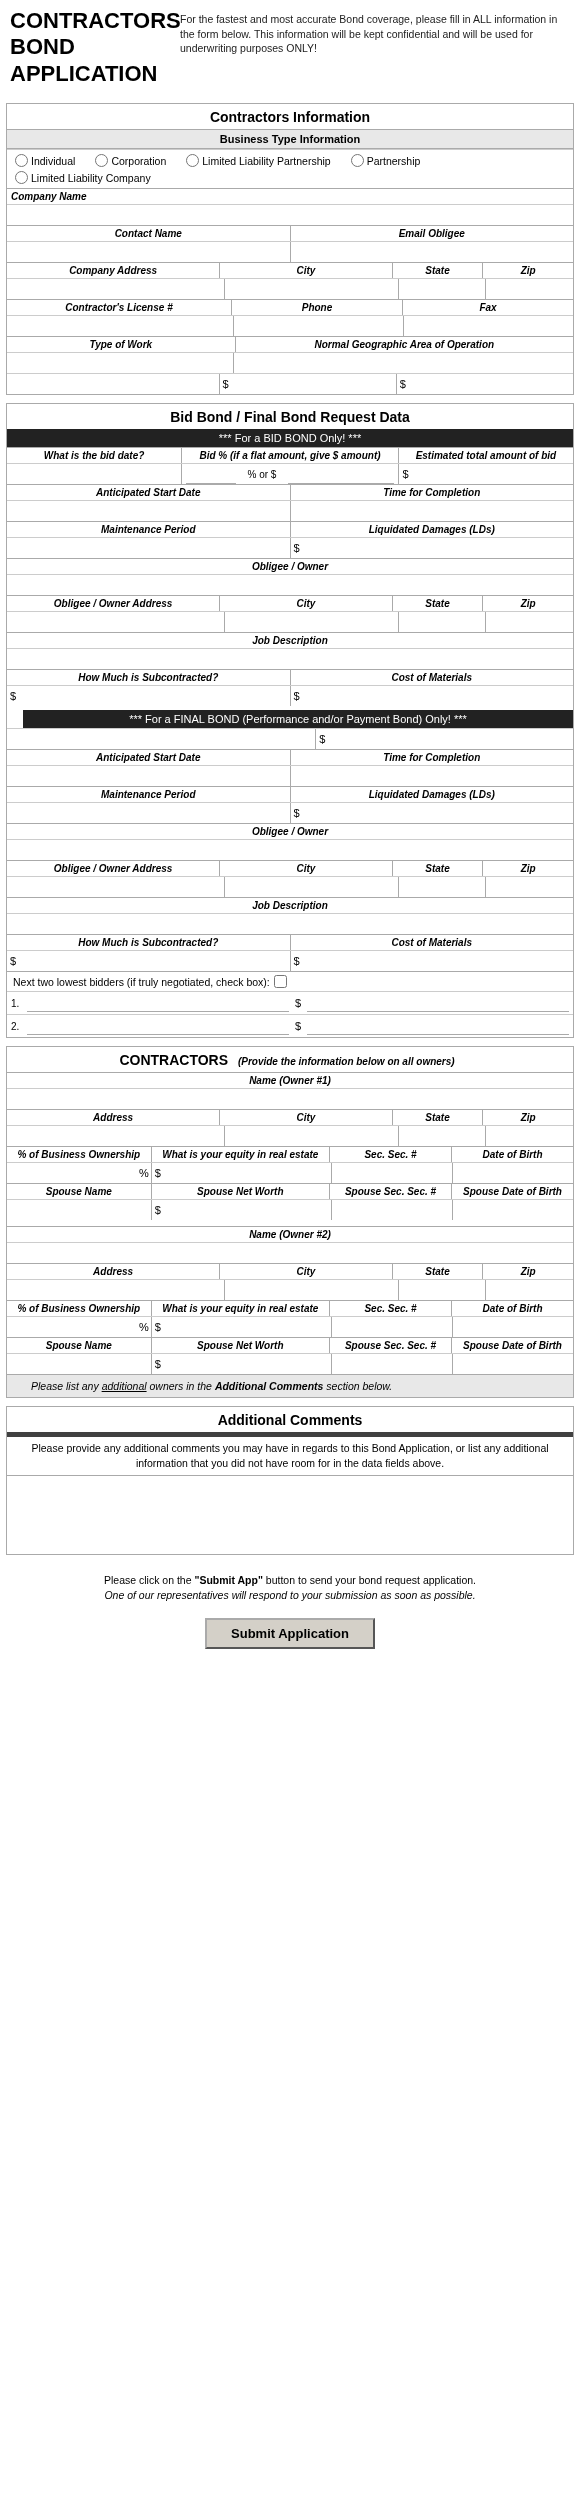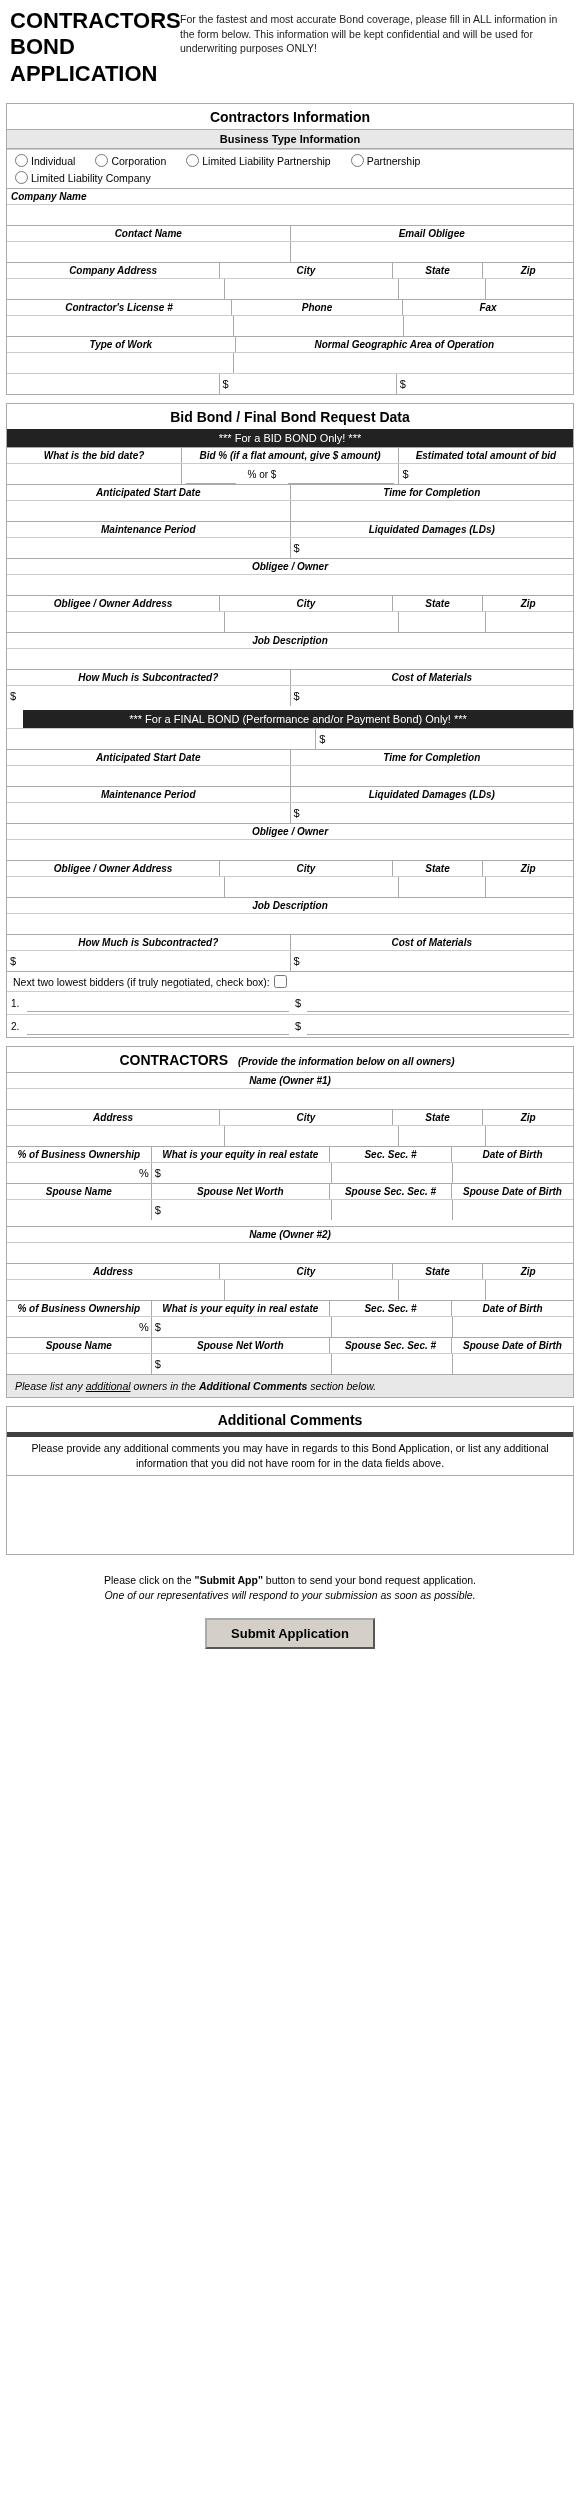--- a/index.html
+++ b/index.html
@@ -737,21 +737,21 @@
       </div>
     </div>
     <div class="cell" style="flex:1">
       <input type="text" style="">
     </div>
     <div class="cell" style="flex:1">
       <input type="text" style="">
     </div>
   </div>
 
-  <div class="row-label" style="background:#e8e8e8; padding:5px 8px; display:block; border-top:1px solid #aaa;">
+  <div class="row-label" style="background:#e8e8e8; padding:5px 24px; display:block; border-top:1px solid #aaa;">
     <span style="font-size:10.5px; font-style:italic; font-weight:normal;">Please list any <u>additional</u> owners in the <strong>Additional Comments</strong> section below.</span>
   </div>
 </div>
 
 <div class="section">
   <div class="section-title">Additional Comments</div>
   <div class="additional-desc">Please provide any additional comments you may have in regards to this Bond Application, or list any additional information that you did not have room for in the data fields above.</div>
   <div style="border-top:1px solid #aaa; padding:4px;">
     <textarea rows="5" style=""></textarea>
   </div>

